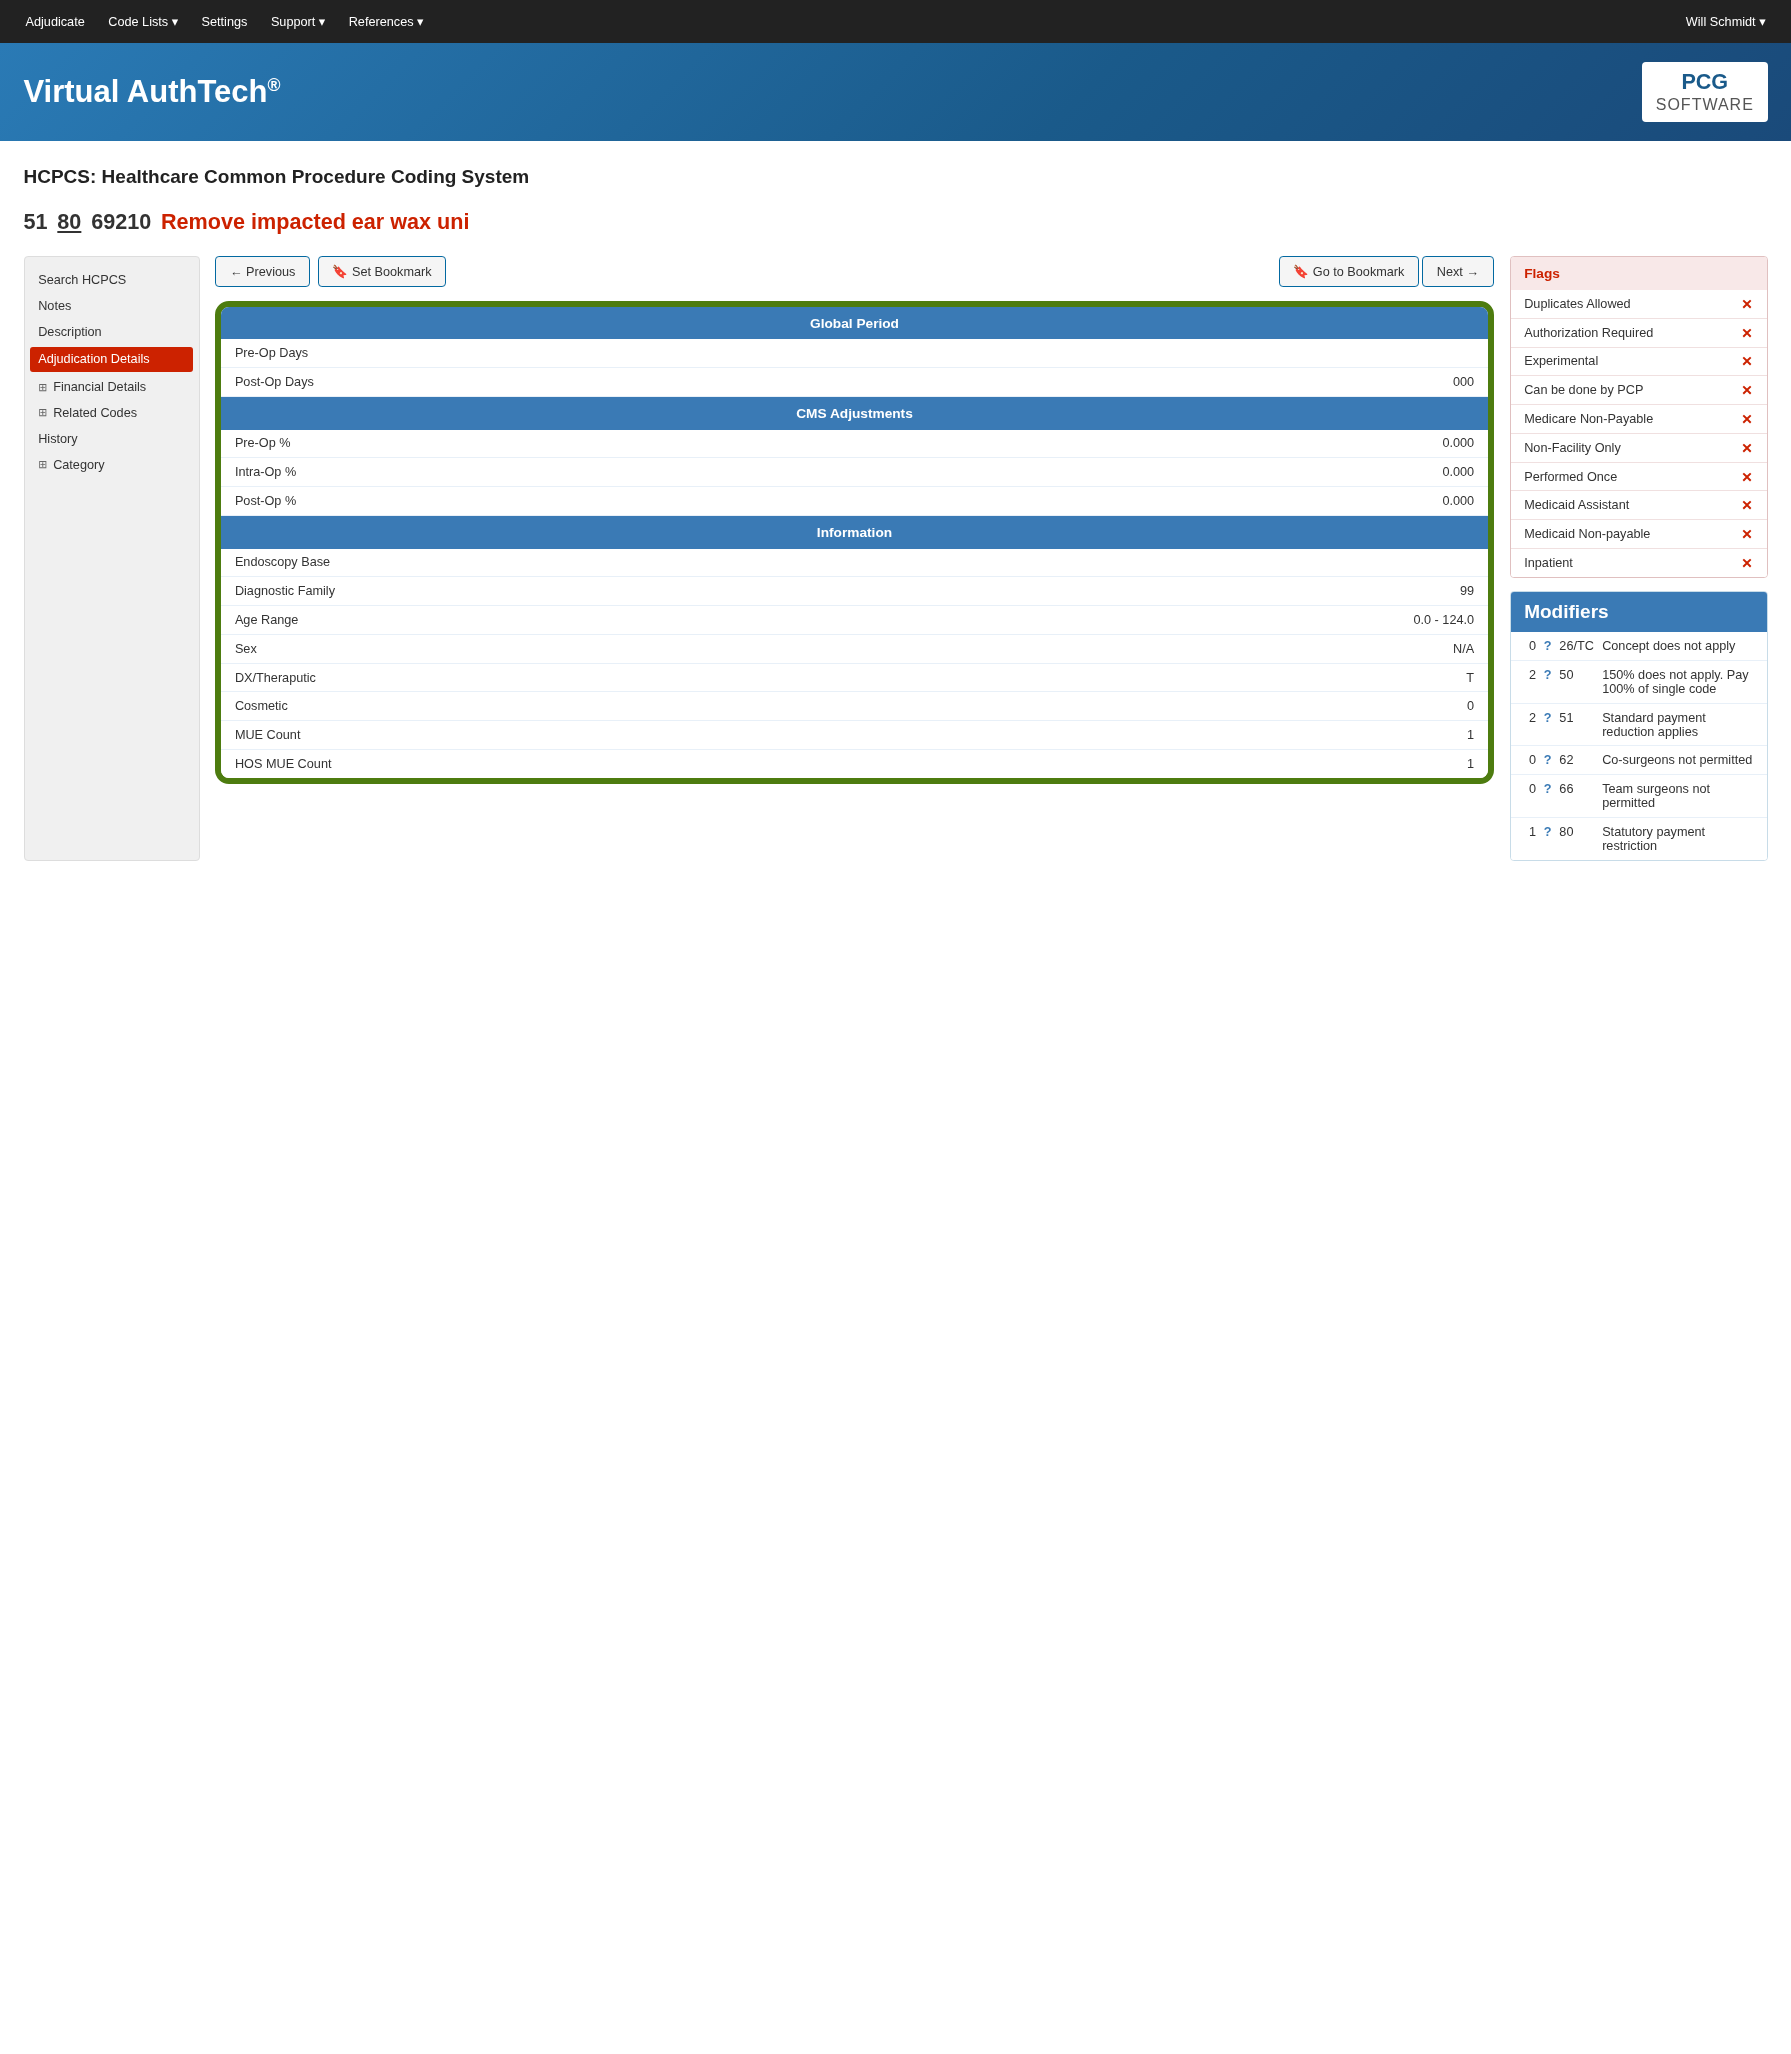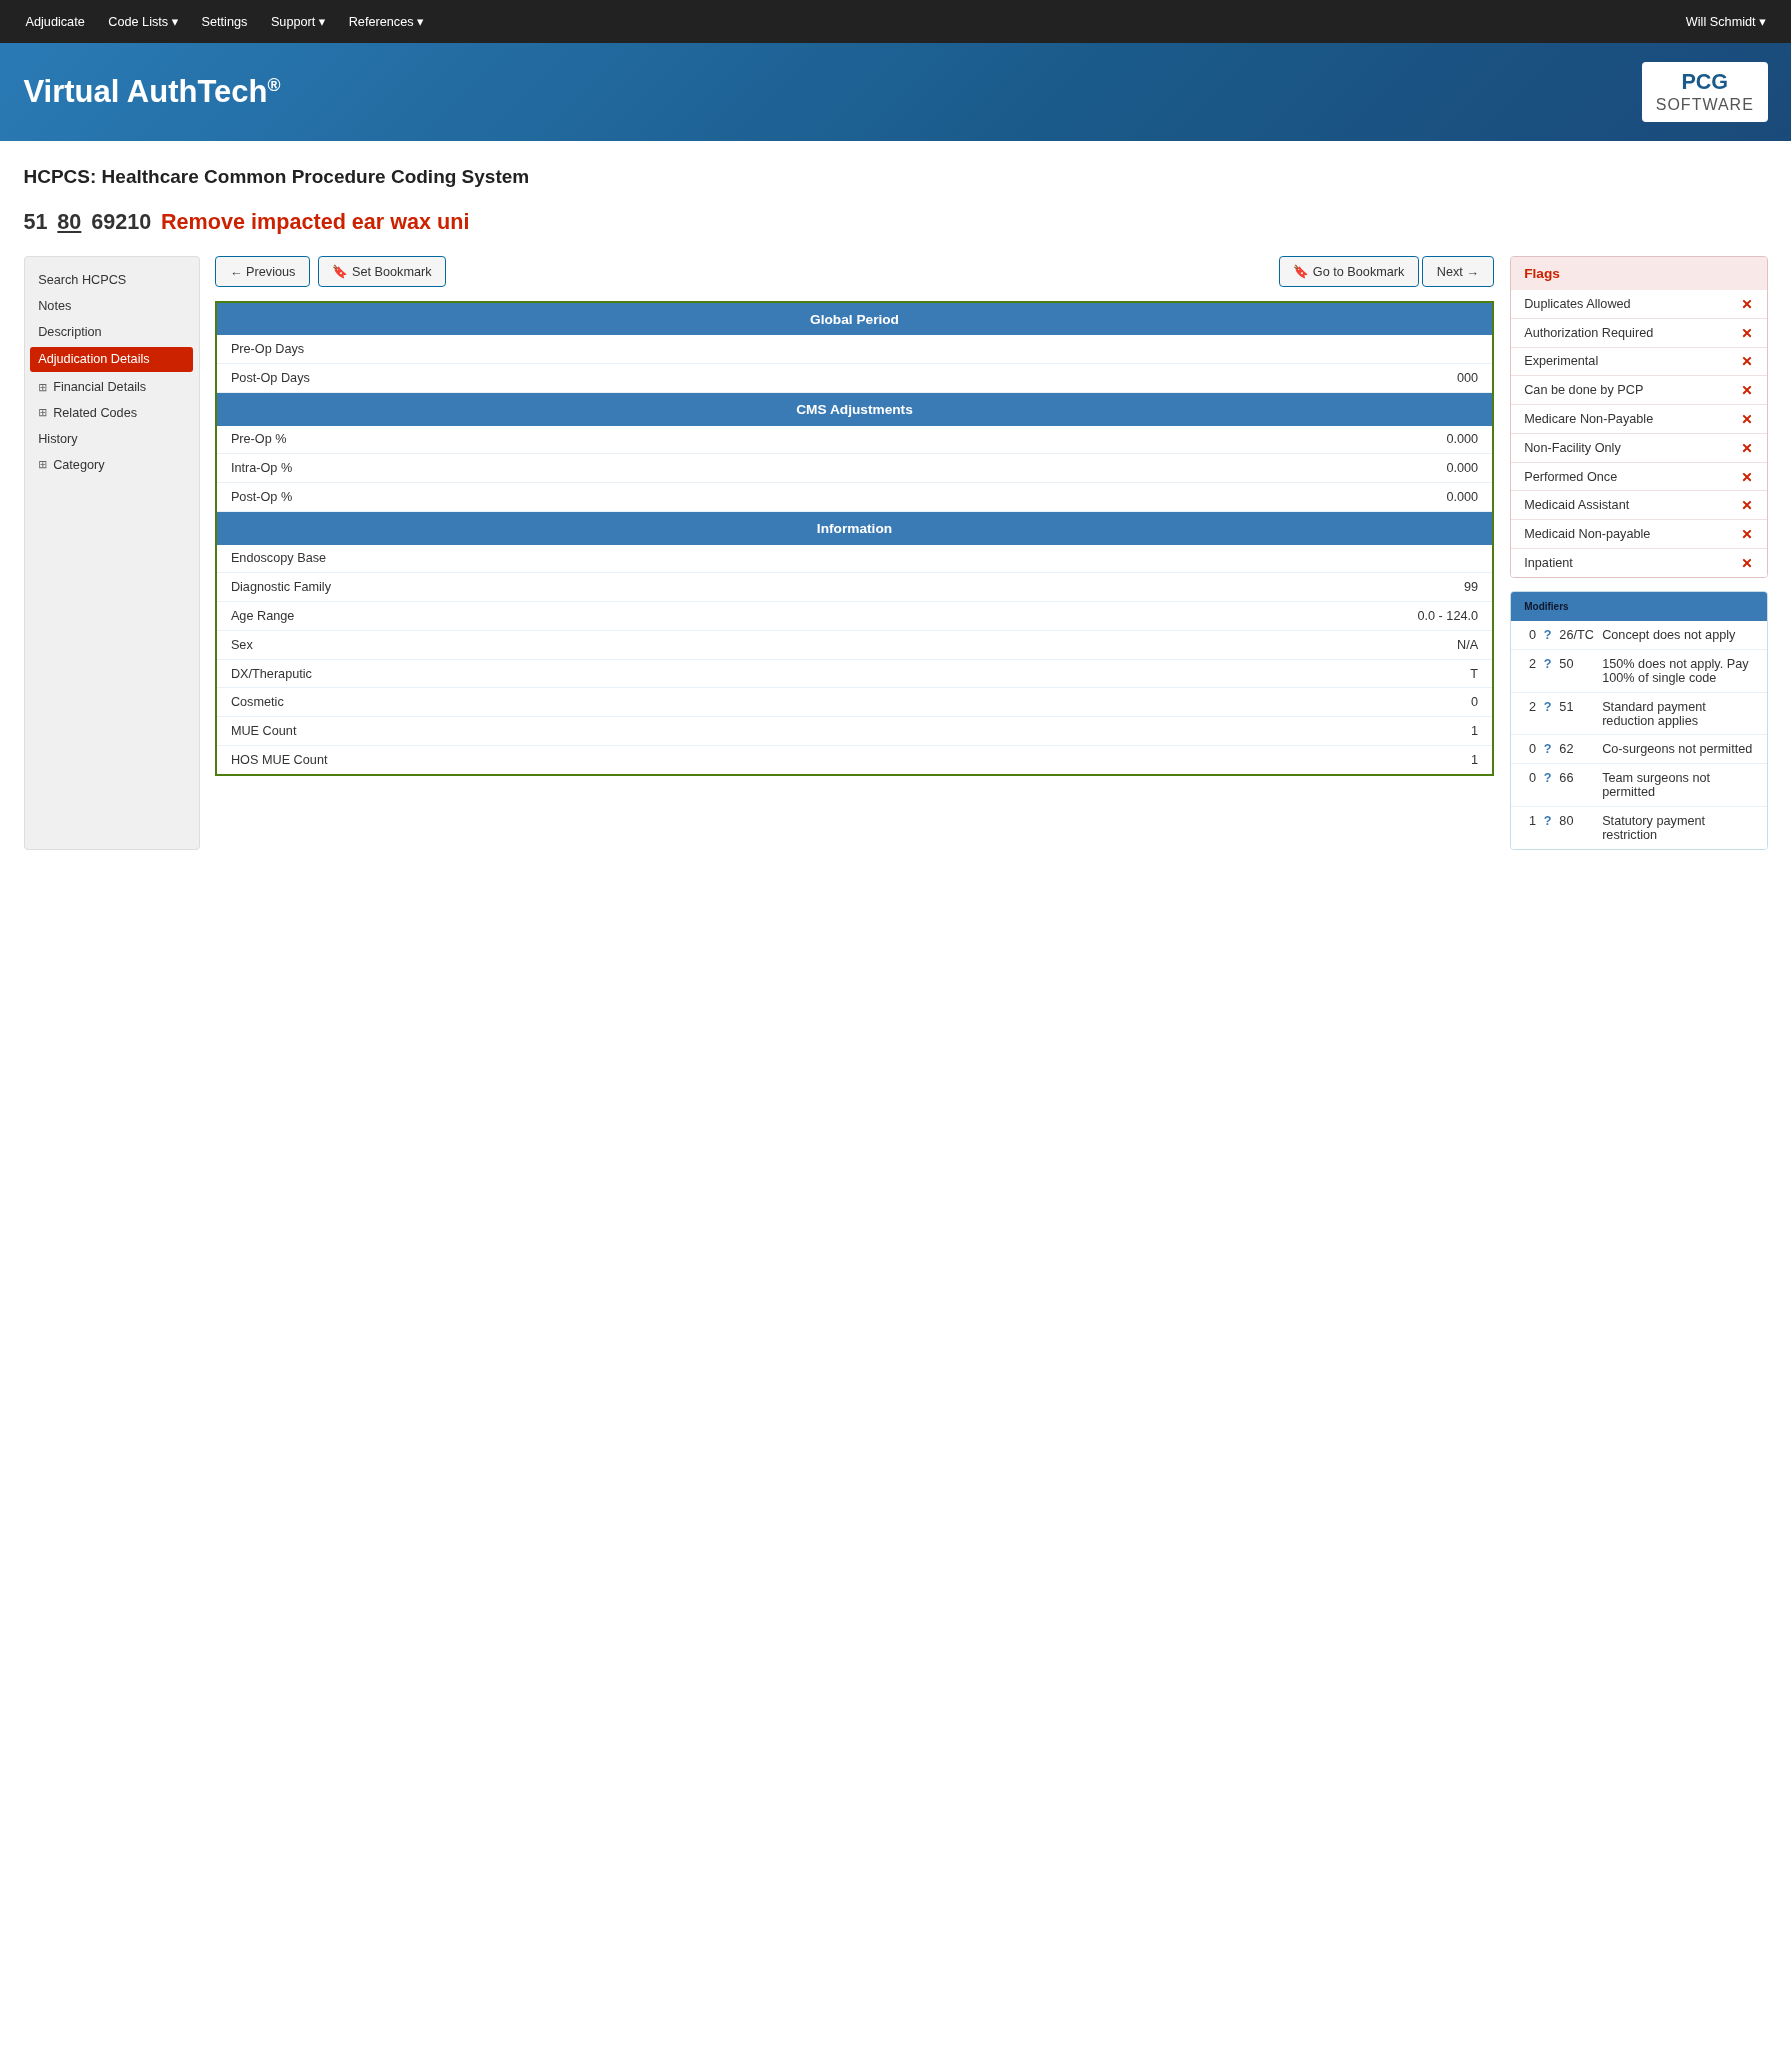--- a/index.html
+++ b/index.html
@@ -115,29 +115,29 @@
 
     
     .flags-box { border: 1px solid #e0c0c0; border-radius: 3.9px; overflow: hidden; margin-bottom: 13.7px; }
     .flags-header { background: #f8e8e8; color: #cc2200; font-weight: bold; padding: 8.8px 13.7px; font-size: 13.7px; }
     .flag-row { display: flex; justify-content: space-between; align-items: center; padding: 5.9px 13.7px; border-bottom: 1px solid #f0e0e0; background: #fff; font-size: 12.7px; }
     .flag-row:last-child { border-bottom: none; }
     .flag-x { color: #cc2200; font-size: 13.7px; font-weight: bold; }
 
     
     .modifiers-box { border: 1px solid #c8dce8; border-radius: 3.9px; overflow: hidden; }
-    .modifiers-header { background: #3a7ab5; color: #0f172a; font-weight: bold; padding: 8.8px 13.7px; font-size: 10px; }
+    .modifiers-header { background: #3a7ab5; color: #ffffff; font-weight: bold; padding: 8.8px 13.7px; font-size: 19px; }
     .modifier-row { display: flex; align-items: flex-start; padding: 6.9px 9.8px; border-bottom: 1px solid #e8f0f8; background: #fff; font-size: 12.7px; gap: 7.8px; }
     .modifier-row:last-child { border-bottom: none; }
     .mod-num { width: 15.7px; text-align: right; flex-shrink: 0; color: #333; }
     .mod-q { color: #3a7ab5; cursor: pointer; flex-shrink: 0; font-weight: bold; }
     .mod-code { width: 35px; flex-shrink: 0; color: #333; }
     .mod-desc { color: #333; flex: 1; }
 
-    .table-wrapper { border: 2px solid #4d7c0f; border-radius: 0; overflow: hidden; margin-bottom: 0; }
+    .table-wrapper { border: 6px solid #4d7c0f; border-radius: 14px; overflow: hidden; margin-bottom: 0; }
   </style>
 </head>
 <body>
 
 <nav class="top-nav">
   <div class="nav-left">
     <a>Adjudicate</a>
     <a>Code Lists ▾</a>
     <a>Settings</a>
     <a>Support ▾</a>

